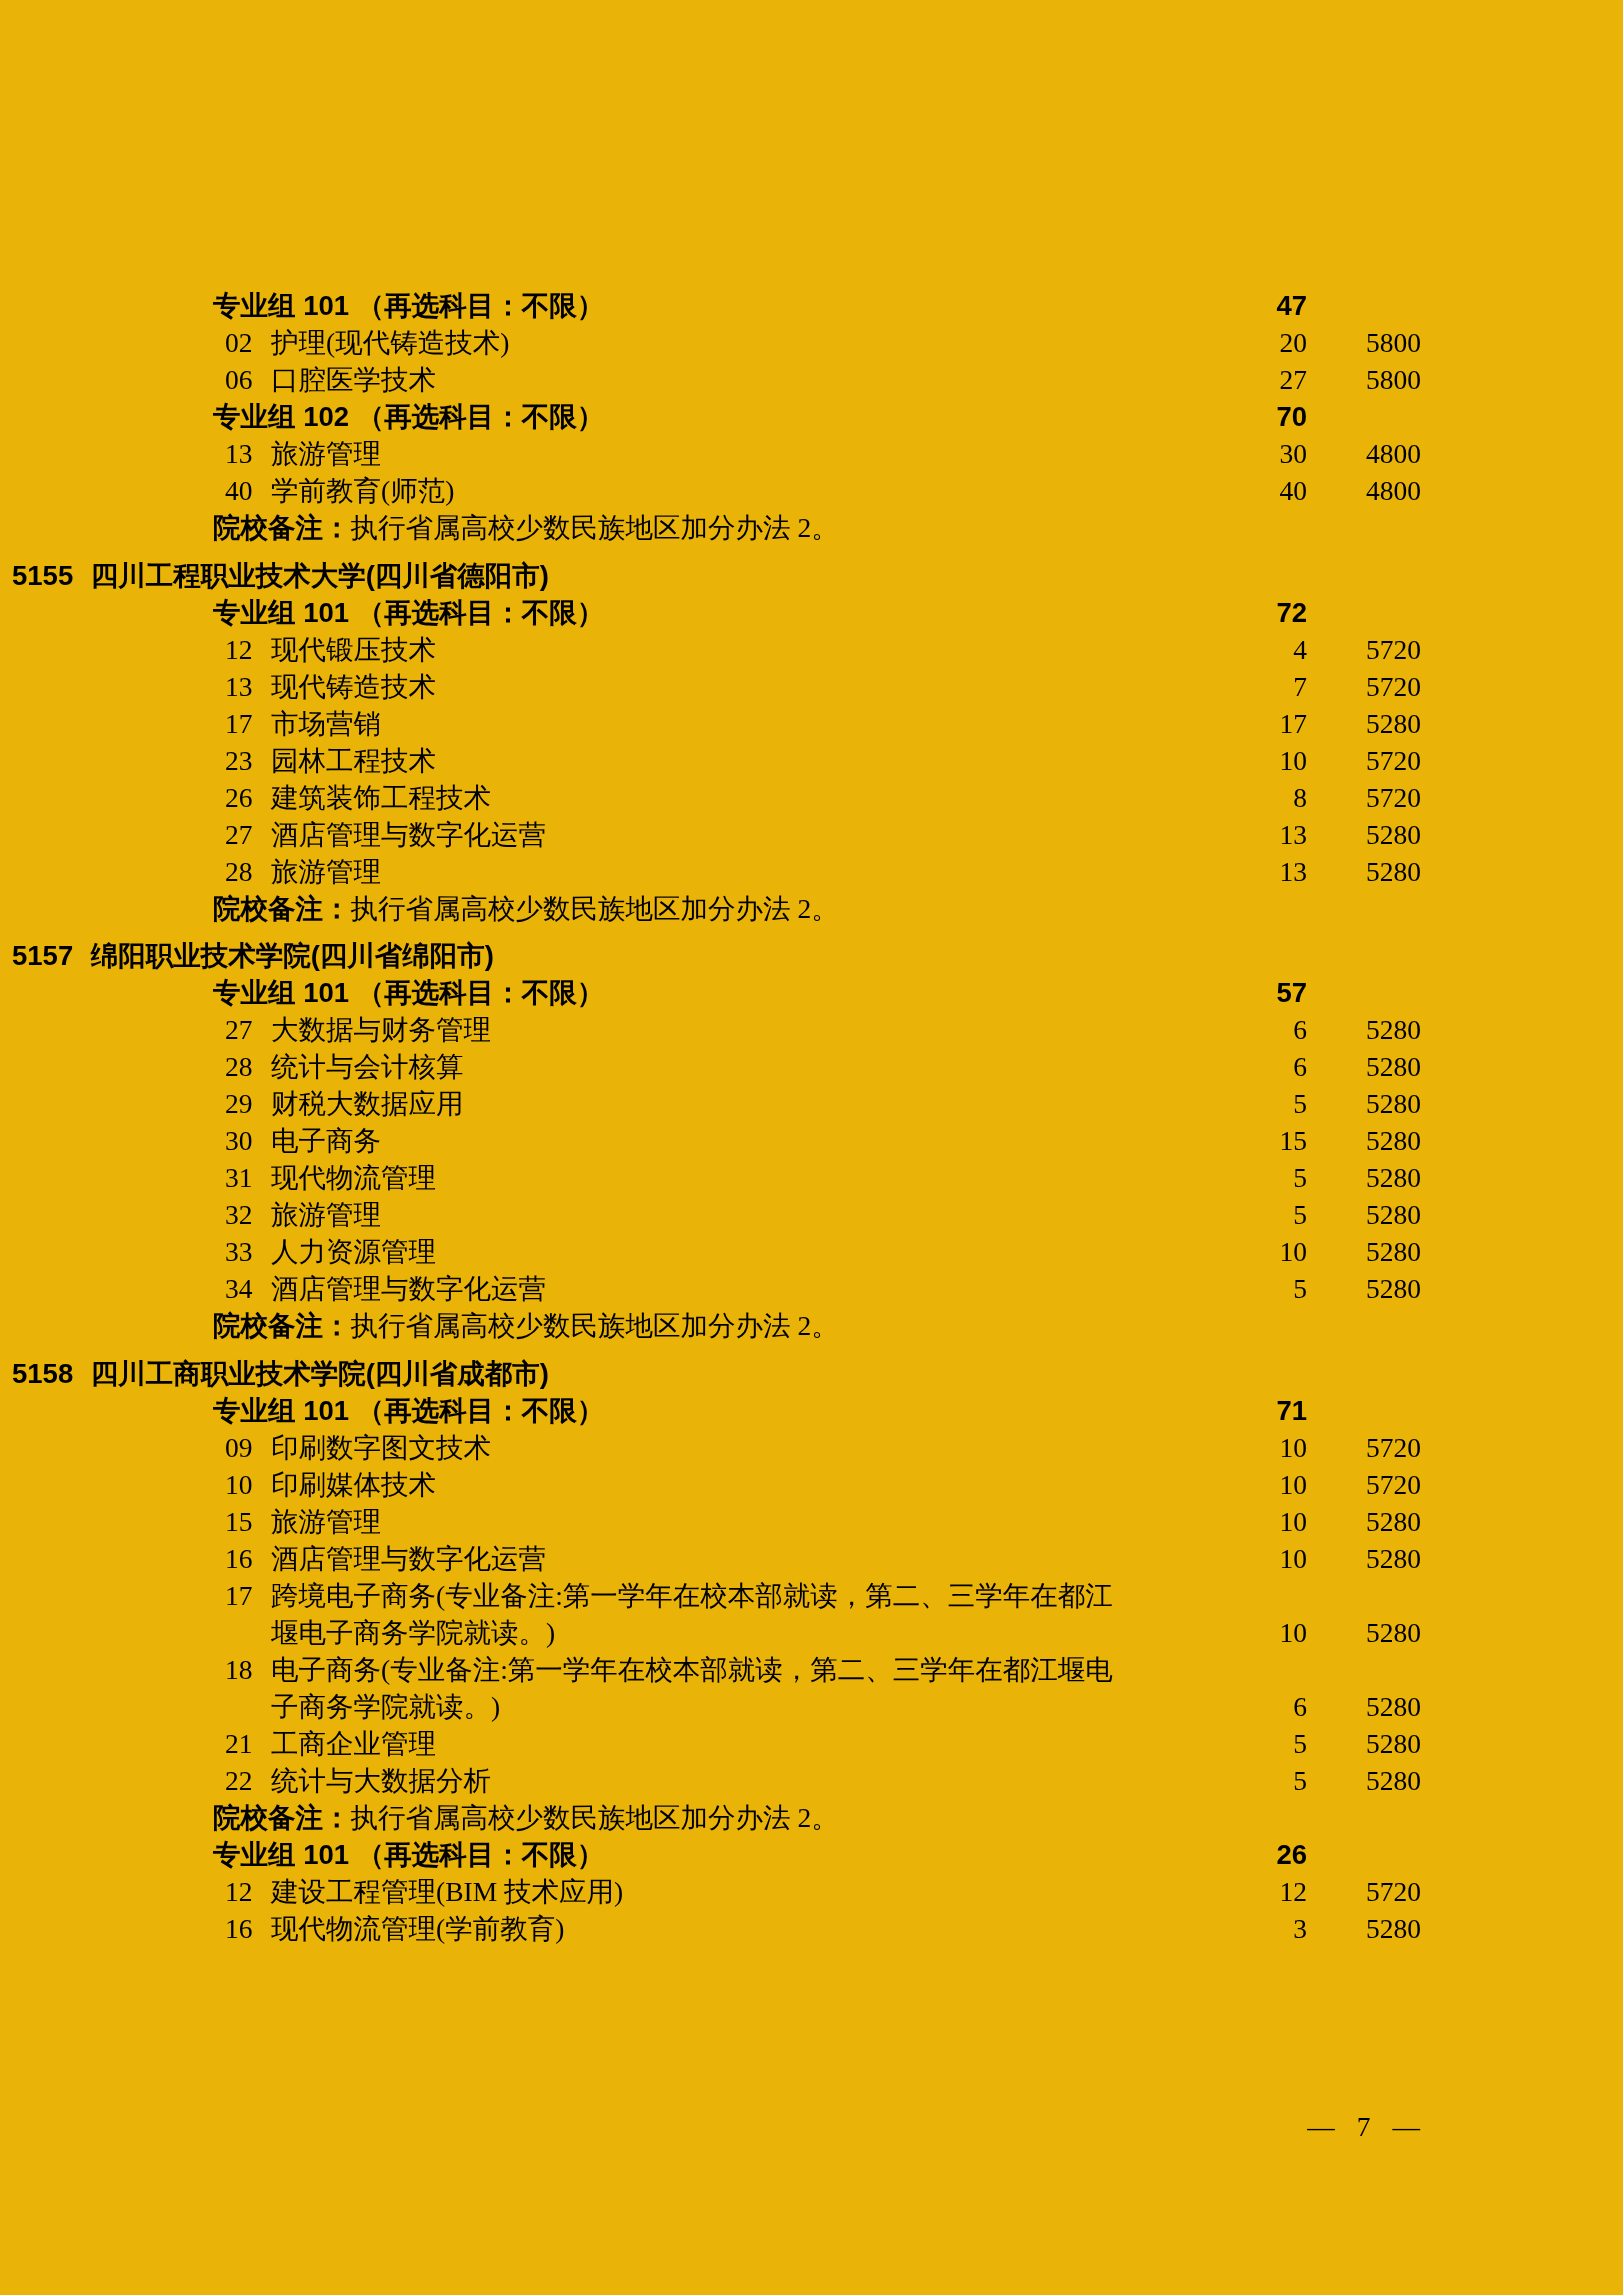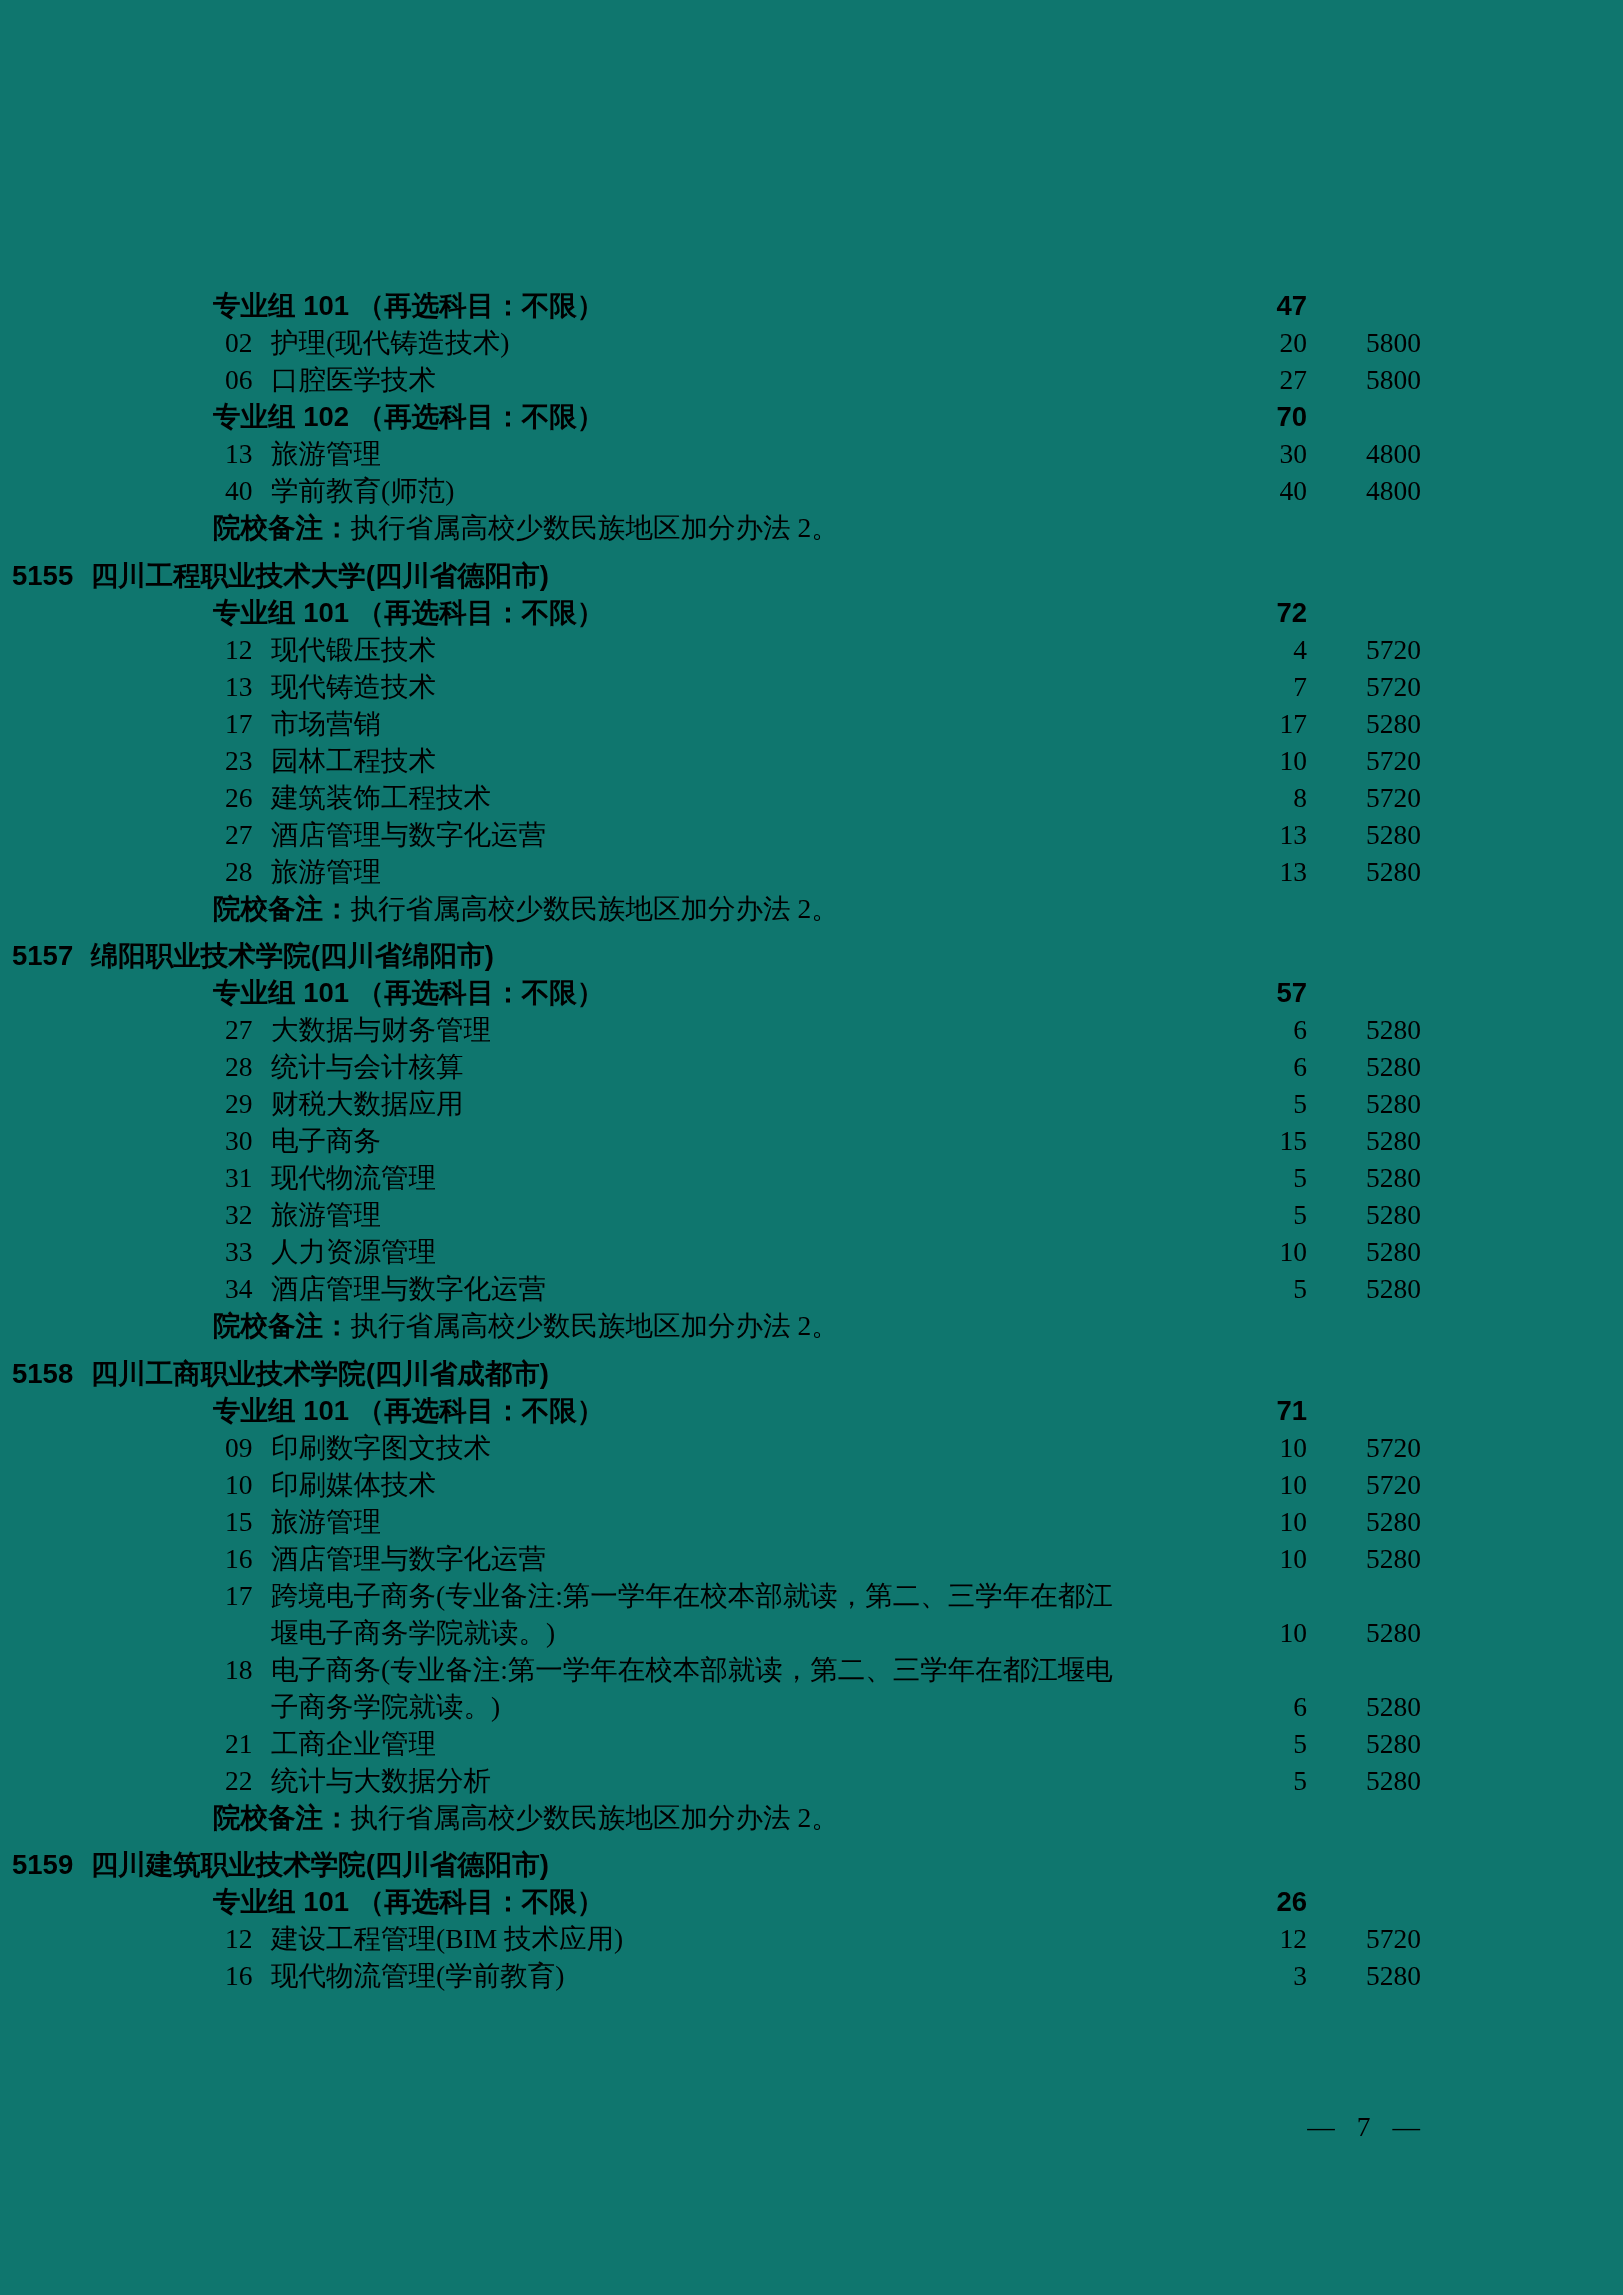--- a/index.html
+++ b/index.html
@@ -1,19 +1,19 @@
 <!DOCTYPE html>
 <html style="font-size:9.3px"><head>
 <meta charset="utf-8">
 <style>
   html,body{margin:0;padding:0;background:#e8e8e8;}
   .page{
     position:relative;
     width:1623px;height:2295px;
-    background:#0f766e;
+    background:#eab308;
     color:#000;
     font-family:"Liberation Serif","DejaVu Serif",serif;
     overflow:hidden;
     margin:0 auto;
   }
   .doc{position:absolute;left:0;top:287px;right:0;}
   .row{
     position:relative;
     min-height:37px;
     line-height:37px;
@@ -104,21 +104,20 @@
       <div class="row group"><span class="group-label">专业组 101 （再选科目：不限）</span><span class="count">71</span></div>
       <div class="row major"><span class="code">09</span><span class="name">印刷数字图文技术</span><span class="count">10</span><span class="fee">5720</span></div>
       <div class="row major"><span class="code">10</span><span class="name">印刷媒体技术</span><span class="count">10</span><span class="fee">5720</span></div>
       <div class="row major"><span class="code">15</span><span class="name">旅游管理</span><span class="count">10</span><span class="fee">5280</span></div>
       <div class="row major"><span class="code">16</span><span class="name">酒店管理与数字化运营</span><span class="count">10</span><span class="fee">5280</span></div>
       <div class="row major"><span class="code">17</span><span class="name">跨境电子商务(专业备注:第一学年在校本部就读，第二、三学年在都江堰电子商务学院就读。)</span><span class="count">10</span><span class="fee">5280</span></div>
       <div class="row major"><span class="code">18</span><span class="name">电子商务(专业备注:第一学年在校本部就读，第二、三学年在都江堰电子商务学院就读。)</span><span class="count">6</span><span class="fee">5280</span></div>
       <div class="row major"><span class="code">21</span><span class="name">工商企业管理</span><span class="count">5</span><span class="fee">5280</span></div>
       <div class="row major"><span class="code">22</span><span class="name">统计与大数据分析</span><span class="count">5</span><span class="fee">5280</span></div>
       <div class="row remark"><span class="remark-label">院校备注：</span><span class="remark-text">执行省属高校少数民族地区加分办法 2。</span></div>
-      <div class="row school"><span class="school-code">5159</span><span class="school-name">四川建筑职业技术学院(四川省德阳市)</span></div>
       <div class="row group"><span class="group-label">专业组 101 （再选科目：不限）</span><span class="count">26</span></div>
       <div class="row major"><span class="code">12</span><span class="name">建设工程管理(BIM 技术应用)</span><span class="count">12</span><span class="fee">5720</span></div>
       <div class="row major"><span class="code">16</span><span class="name">现代物流管理(学前教育)</span><span class="count">3</span><span class="fee">5280</span></div>
     </section>
 
   <div class="footer">
     <span>—</span><span class="page-num">7</span><span>—</span>
   </div>
 </main>
 

